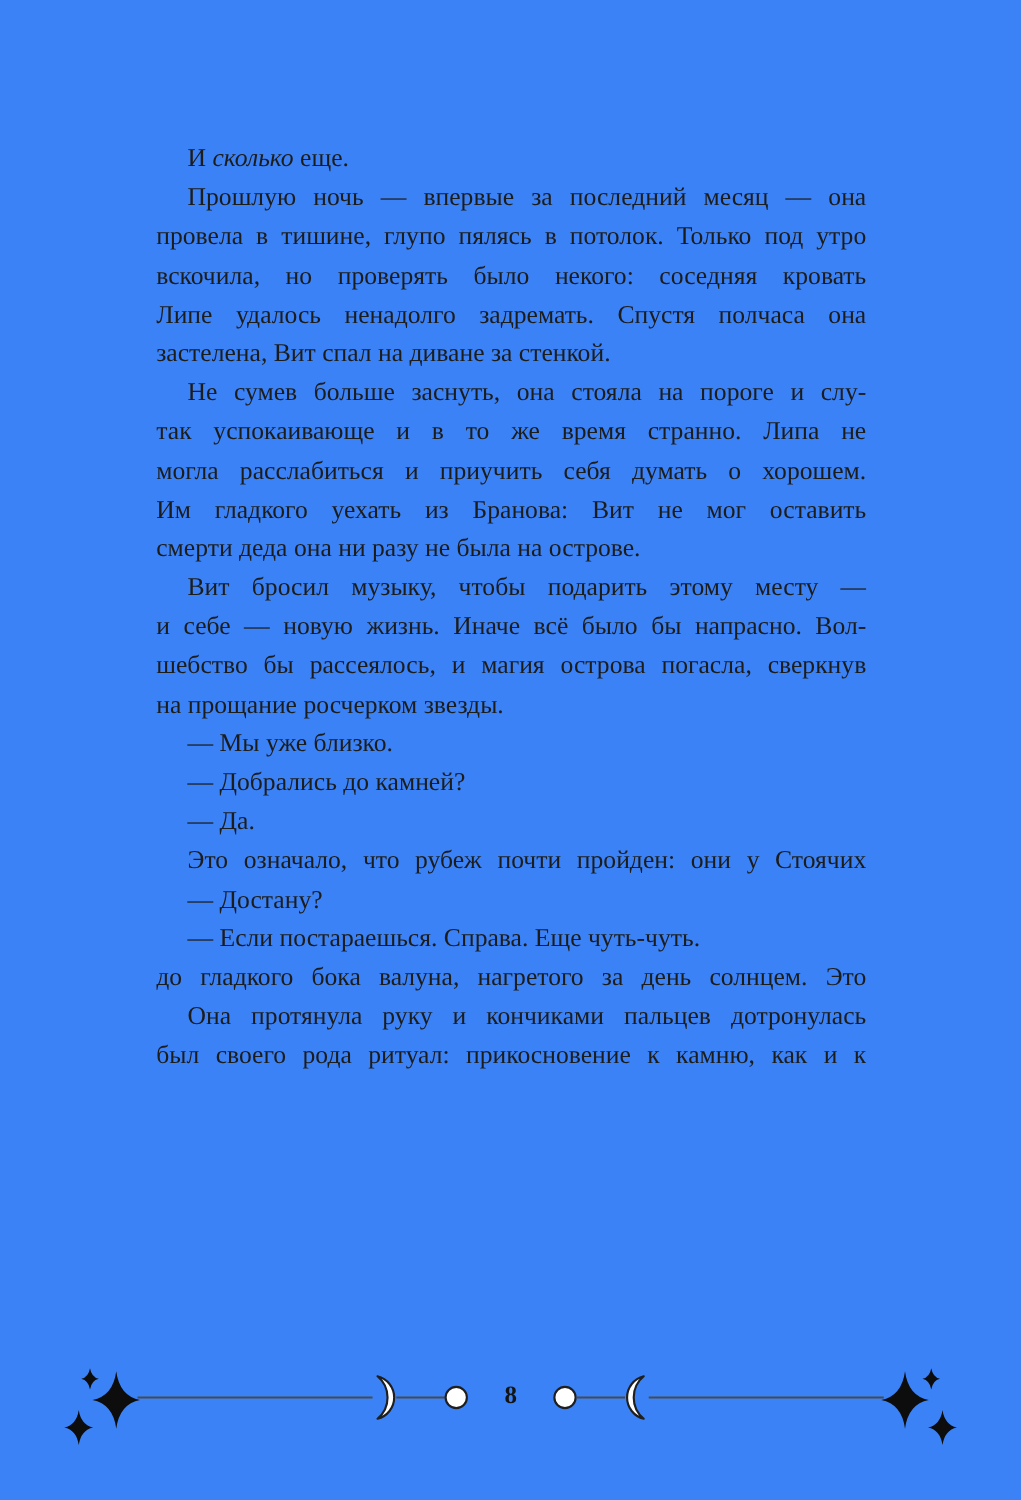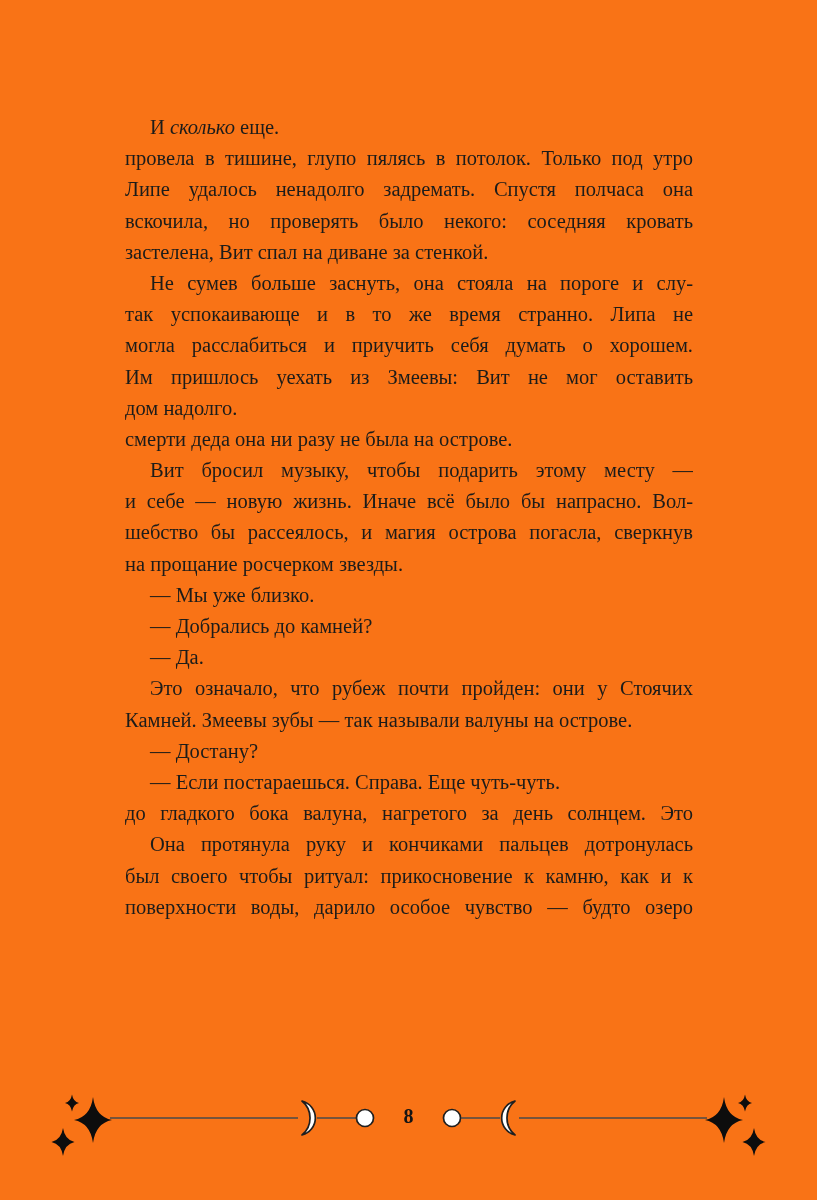--- a/index.html
+++ b/index.html
@@ -11,21 +11,21 @@
     width: 817px;
     height: 1200px;
     position: relative;
     overflow: hidden;
     font-family: "Liberation Serif", serif;
     color: #1c1c1a;
   }
   .page {
     position: absolute;
     inset: 0;
-    background: #f97316;
+    background: #3b82f6;
   }
   .text-block {
     position: absolute;
     left: 125px;
     top: 112px;
     width: 568px;
     font-size: 20.5px;
     line-height: 31.2px;
   }
   .para { margin: 0; }
@@ -72,31 +72,31 @@
 </head>
 <body>
 
 <div class="page">
 
   <div class="text-block">
       <div class="para">
         <div class="line indent last"><span>И </span><em>сколько</em><span> еще.</span></div>
       </div>
       <div class="para">
+        <div class="line indent"><span>Прошлую ночь — впервые за последний месяц — она</span></div>
         <div class="line"><span>провела в тишине, глупо пялясь в потолок. Только под утро</span></div>
+        <div class="line"><span>вскочила, но проверять было некого: соседняя кровать</span></div>
         <div class="line"><span>Липе удалось ненадолго задремать. Спустя полчаса она</span></div>
-        <div class="line"><span>вскочила, но проверять было некого: соседняя кровать</span></div>
         <div class="line last"><span>застелена, Вит спал на диване за стенкой.</span></div>
       </div>
       <div class="para">
         <div class="line indent"><span>Не сумев больше заснуть, она стояла на пороге и слу-</span></div>
         <div class="line"><span>так успокаивающе и в то же время странно. Липа не</span></div>
         <div class="line"><span>могла расслабиться и приучить себя думать о хорошем.</span></div>
-        <div class="line"><span>Им пришлось уехать из Змеевы: Вит не мог оставить</span></div>
-        <div class="line last"><span>дом надолго.</span></div>
+        <div class="line"><span>Им гладкого уехать из Бранова: Вит не мог оставить</span></div>
       </div>
       <div class="para">
         <div class="line last"><span>смерти деда она ни разу не была на острове.</span></div>
       </div>
       <div class="para">
         <div class="line indent"><span>Вит бросил музыку, чтобы подарить этому месту —</span></div>
         <div class="line"><span>и себе — новую жизнь. Иначе всё было бы напрасно. Вол-</span></div>
         <div class="line"><span>шебство бы рассеялось, и магия острова погасла, сверкнув</span></div>
         <div class="line last"><span>на прощание росчерком звезды.</span></div>
       </div>
@@ -104,33 +104,31 @@
         <div class="line indent last"><span>— Мы уже близко.</span></div>
       </div>
       <div class="para">
         <div class="line indent last"><span>— Добрались до камней?</span></div>
       </div>
       <div class="para">
         <div class="line indent last"><span>— Да.</span></div>
       </div>
       <div class="para">
         <div class="line indent"><span>Это означало, что рубеж почти пройден: они у Стоячих</span></div>
-        <div class="line last"><span>Камней. Змеевы зубы — так называли валуны на острове.</span></div>
       </div>
       <div class="para">
         <div class="line indent last"><span>— Достану?</span></div>
       </div>
       <div class="para">
         <div class="line indent last"><span>— Если постараешься. Справа. Еще чуть-чуть.</span></div>
       </div>
       <div class="para">
         <div class="line"><span>до гладкого бока валуна, нагретого за день солнцем. Это</span></div>
         <div class="line indent"><span>Она протянула руку и кончиками пальцев дотронулась</span></div>
-        <div class="line"><span>был своего чтобы ритуал: прикосновение к камню, как и к</span></div>
-        <div class="line"><span>поверхности воды, дарило особое чувство — будто озеро</span></div>
+        <div class="line"><span>был своего рода ритуал: прикосновение к камню, как и к</span></div>
       </div>
     </div>
 
   <svg class="footer-ornament" viewBox="0 0 817 110" xmlns="http://www.w3.org/2000/svg">
     <defs>
       <path id="spark-large" d="M0,-23 Q2.6,-3.2 19,0 Q2.6,3.2 0,23 Q-2.6,3.2 -19,0 Q-2.6,-3.2 0,-23 Z"></path>
       <path id="spark-medium" d="M0,-14 Q1.8,-2.1 11.5,0 Q1.8,2.1 0,14 Q-1.8,2.1 -11.5,0 Q-1.8,-2.1 0,-14 Z"></path>
       <path id="spark-small" d="M0,-8.5 Q1.2,-1.4 7,0 Q1.2,1.4 0,8.5 Q-1.2,1.4 -7,0 Q-1.2,-1.4 0,-8.5 Z"></path>
     </defs>
 

